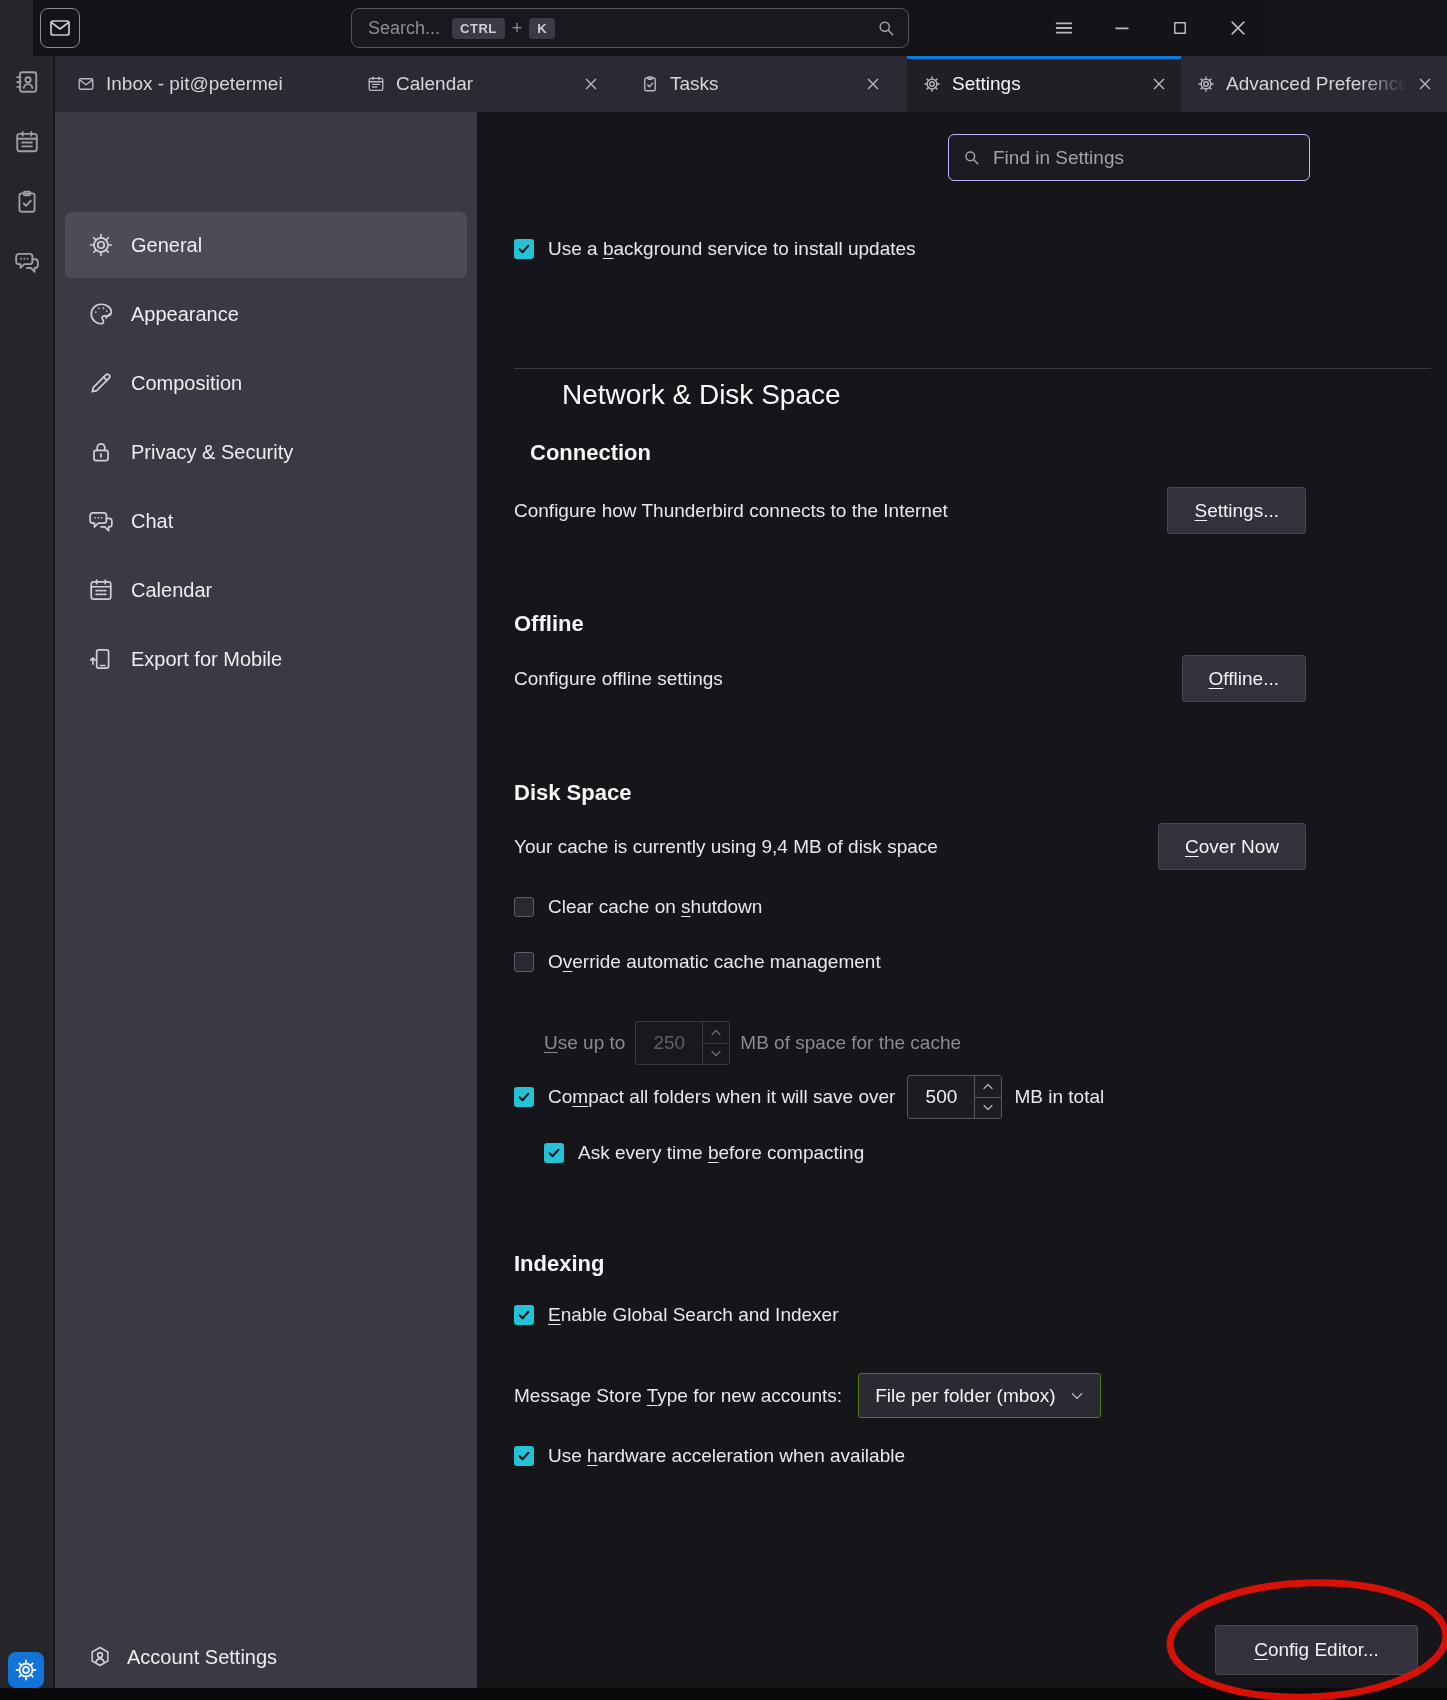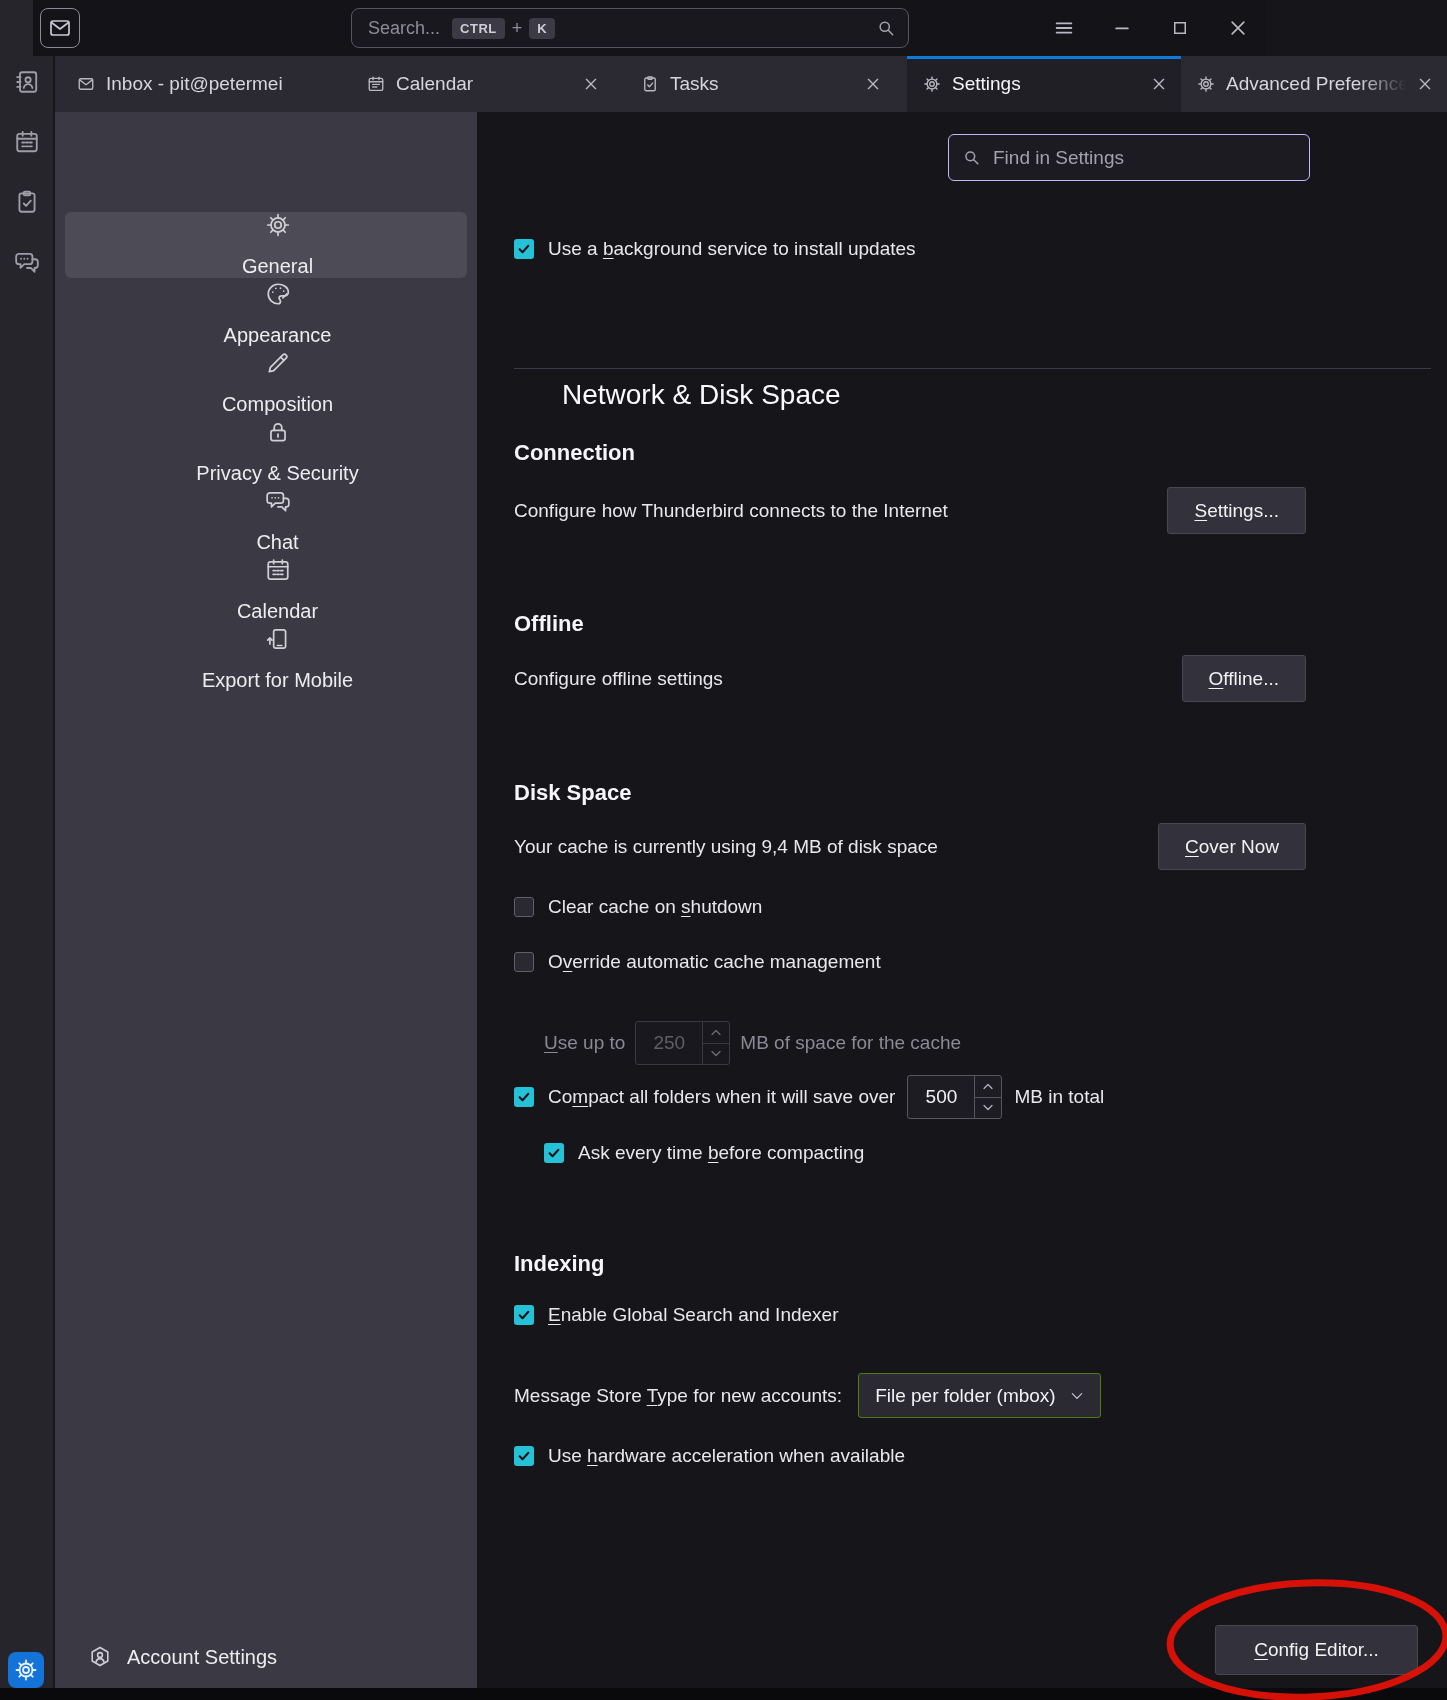--- a/index.html
+++ b/index.html
@@ -59,21 +59,21 @@
   .tab .tab-icon { color:#b9b8c1; flex:0 0 auto; }
   .tab .tab-close { color:#b9b8c1; flex:0 0 auto; }
   .fade-label { position:relative; }
   .fade-label .fade { position:absolute; right:0; top:0; bottom:0; width:46px;
     background:linear-gradient(to right, rgba(43,42,51,0), #2b2a33); }
 
   
   .nav { margin-top:100px; display:flex; flex-direction:column; }
   .nav-item { height:66px; margin:0 10px 3px 10px; border-radius:6px;
     display:flex; align-items:center; gap:17px; padding-left:23px;
-    color:#ededf0; font-size:20px;flex-direction:column; }
+    color:#ededf0; font-size:20px; }
   .nav-item.active { background:#4c4b56; }
   .nav-item .nav-icon { color:#d0cfd8; }
   .sidebar-footer { margin-top:auto; padding:0 10px 8px 10px; }
   .footer-item { height:46px; display:flex; align-items:center; gap:15px;
     padding-left:23px; color:#ededf0; font-size:20px; border-radius:6px; }
   .footer-item .nav-icon { color:#cfced8; }
 
   
   .space-icon { position:absolute; left:0; width:54px; display:flex; justify-content:center;
     color:#9e9da8; }
@@ -92,21 +92,21 @@
   .cb-row { display:flex; align-items:center; gap:14px; height:28px; }
   .cb { width:20px; height:20px; border-radius:3px; flex:0 0 auto;
     display:flex; align-items:center; justify-content:center; }
   .cb.unchecked { border:1.5px solid #605f6a; background:#2a2931; }
   .cb.checked { background:#25c2d7; color:#101014; }
   .ak { text-decoration:underline; text-underline-offset:3px; }
 
   .divider { height:1px; background:#3b3a45; margin:105px 16px 0 0; }
   h1 { margin-top:6px; font-size:28px; font-weight:300; line-height:40px; color:#fbfbfe;margin-left:48px; }
   h2 { font-size:22px; font-weight:bold; line-height:28px; color:#f6f6f9; }
-  .h2-connection { margin-top:24px; }
+  .h2-connection { margin-top:24px;margin-left:16px; }
   .h2-offline { margin-top:76px; }
   .h2-disk { margin-top:77px; }
   .h2-indexing { margin-top:83px; }
 
   .setting-row { display:flex; align-items:center; }
   .row-connection { margin-top:20px; height:47px; }
   .row-offline { margin-top:17px; height:47px; }
   .row-cache { margin-top:16px; height:47px; }
   .row-update { margin-top:54px; }
   .row-cb-shutdown { margin-top:23px; }

